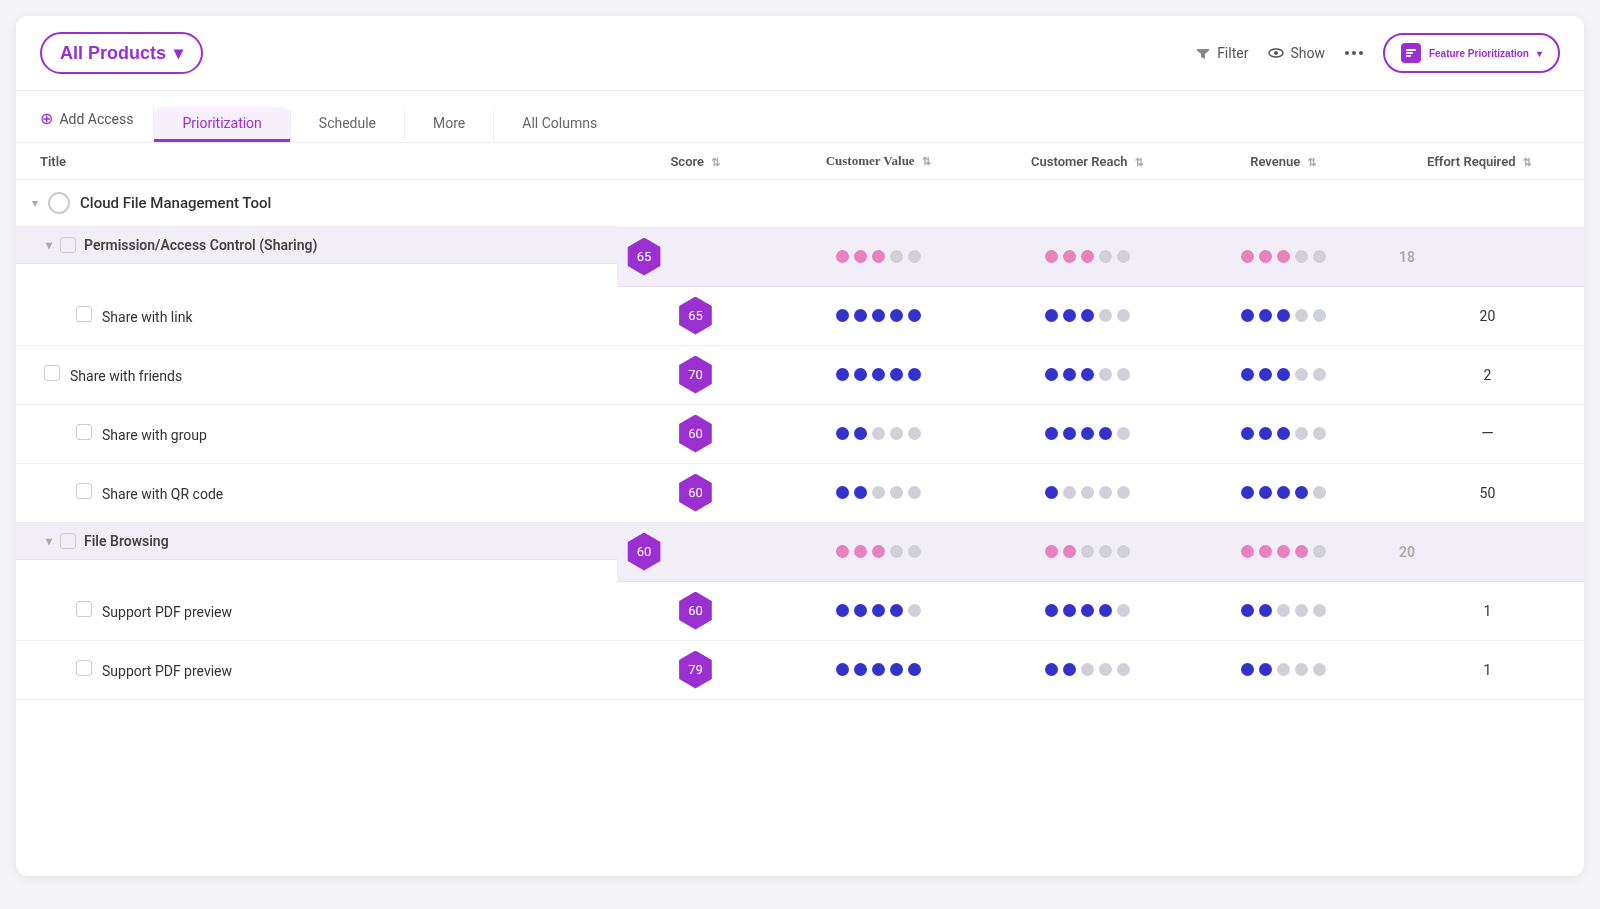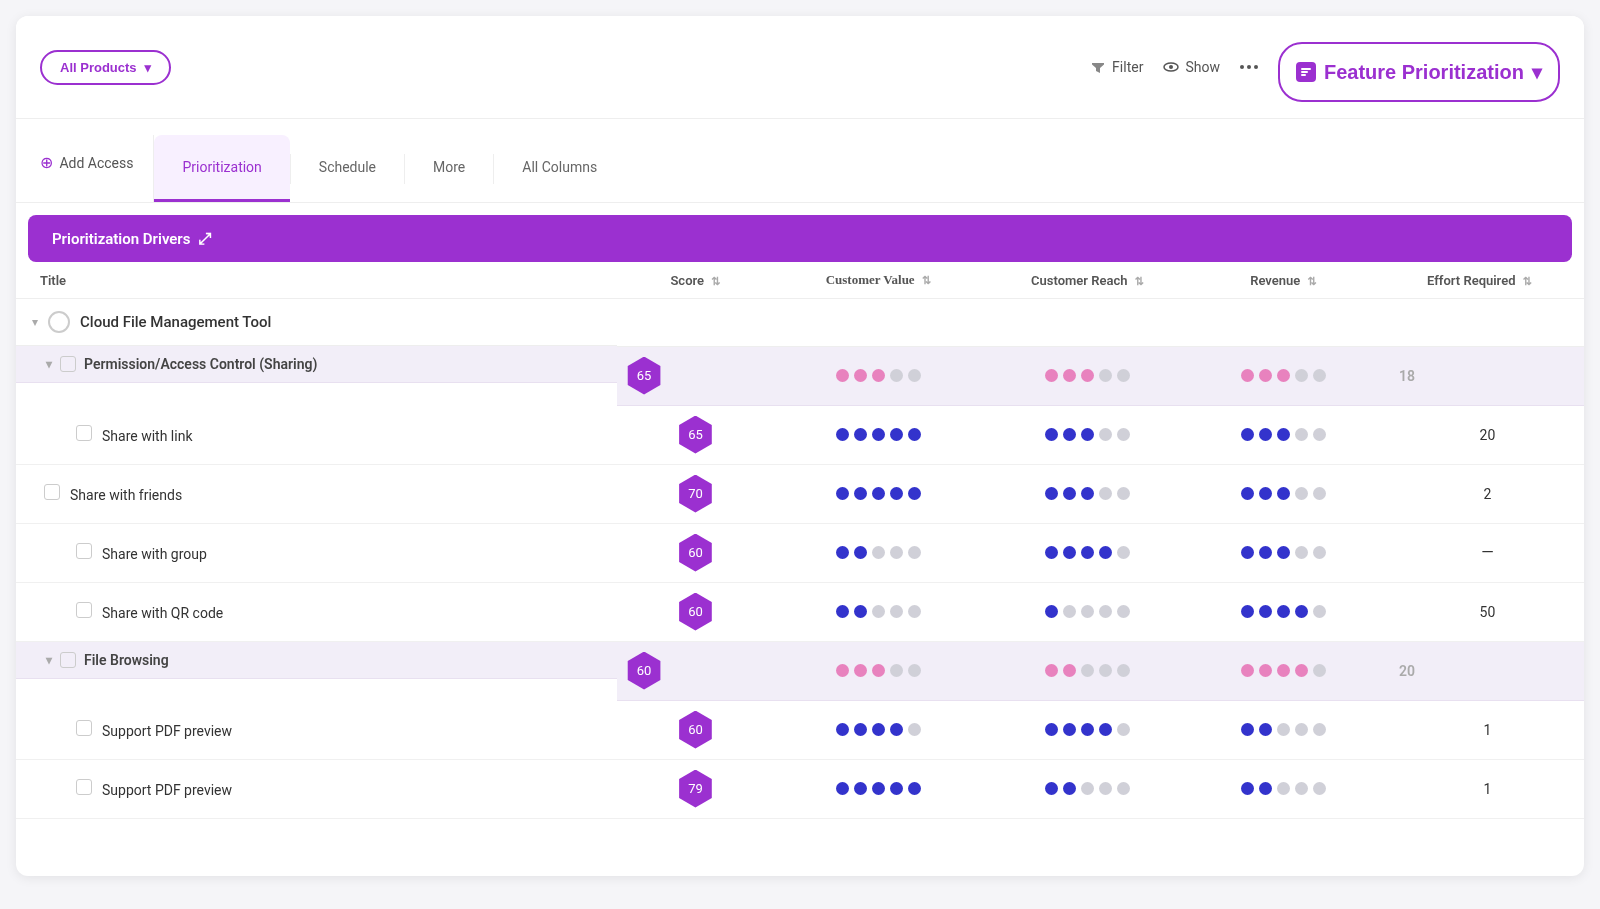--- a/index.html
+++ b/index.html
@@ -28,21 +28,21 @@
     }
     .product-dropdown {
       display: flex;
       align-items: center;
       gap: 8px;
       border: 2px solid #9b30d0;
       border-radius: 24px;
       padding: 8px 18px;
       color: #9b30d0;
       font-weight: 600;
-      font-size: 13px;
+      font-size: 18px;
       cursor: pointer;
       background: #fff;
     }
     .header-right {
       display: flex;
       align-items: center;
       gap: 20px;
     }
     .header-action {
       display: flex;
@@ -64,27 +64,26 @@
       width: 4px; height: 4px;
       background: #555;
       border-radius: 50%;
     }
     .feature-btn {
       display: flex;
       align-items: center;
       gap: 8px;
       border: 2px solid #9b30d0;
       border-radius: 24px;
-      padding: 16px 16px;
+      padding: 8px 16px;
       color: #9b30d0;
       font-weight: 600;
-      font-size: 20px;
+      font-size: 10px;
       cursor: pointer;
       background: #fff;
-      margin-top: 10px;
     }
     .feature-icon {
       width: 20px; height: 20px;
       background: #9b30d0;
       border-radius: 4px;
       display: flex;
       align-items: center;
       justify-content: center;
     }
     
@@ -107,21 +106,21 @@
     
     .tabs-area {
       display: flex;
       align-items: center;
       margin-left: auto;
       flex: 1;
       border-left: 1px solid #eee;
       padding-left: 0;
     }
     .tab {
-      padding: 24px 28px;
+      padding: 8px 28px;
       cursor: pointer;
       color: #666;
       font-size: 14px;
       border-bottom: 3px solid transparent;
       white-space: nowrap;
     }
     .tab.active {
       color: #9b30d0;
       background: #f8f0ff;
       border-bottom: 3px solid #9b30d0;
@@ -345,28 +344,20 @@
       <div class="tab">
         <span>All Columns</span>
       </div>
     </div>
   </div>
 
   <div class="content-area">
     <table class="main-table">
       <thead>
 
-        <tr class="drivers-header-row">
-          <td colspan="6">
-            <div class="drivers-header-bar">
-              <span>Prioritization Drivers</span>
-              <span class="expand-icon">⤢</span>
-            </div>
-          </td>
-        </tr>
 
         <tr class="col-headers-row">
           <th class="title-col">
             <span>Title</span>
           </th>
           <th class="score-col">
             <span>Score</span>
             <span class="filter-icon">⇅</span>
           </th>
           <th class="cv-col">

